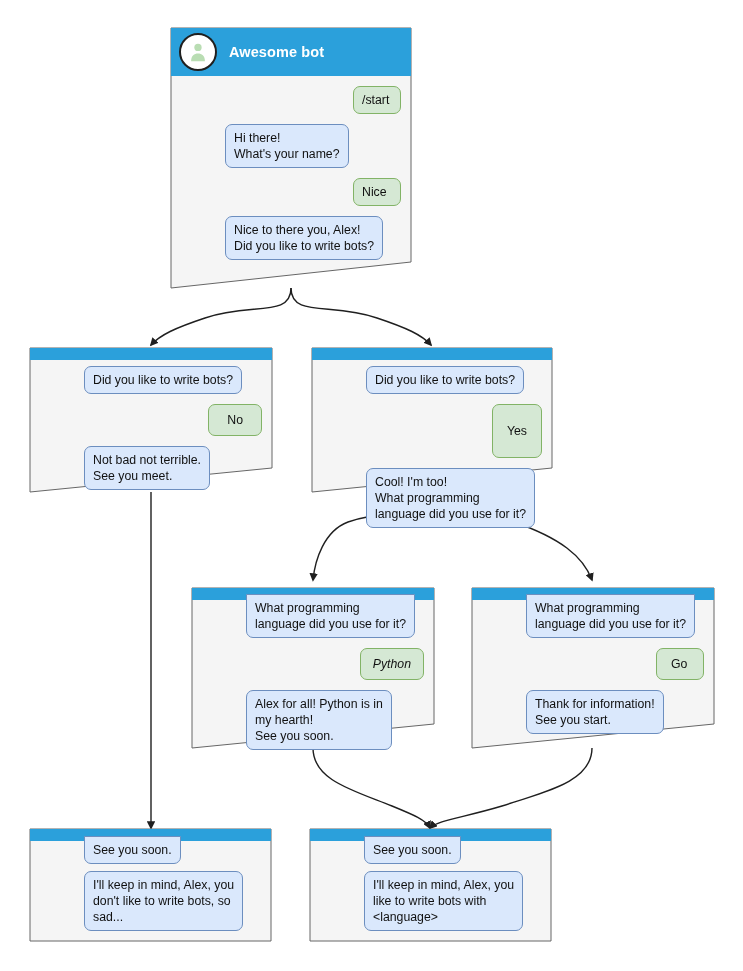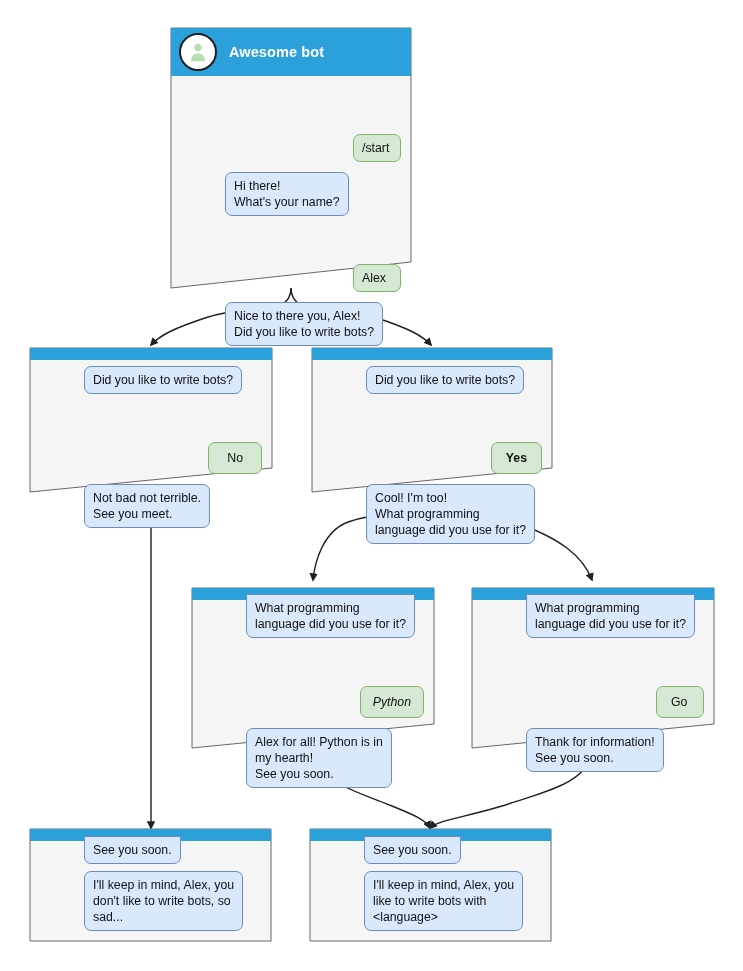--- a/index.html
+++ b/index.html
@@ -79,21 +79,21 @@
     border:1px solid #6c8ebf;
     color:#111111;
   }
   .bubble.user{
     background:#d5e8d4;
     border:1px solid #82b366;
     color:#111111;
   }
   .row{display:block;width:100%;margin-bottom:10px;}
   .row.left{text-align:left;margin-left:44px;}
-  .row.right{text-align:right;margin-top:48px;}
+  .row.right{text-align:right;}
   .row.right .bubble{text-align:left;min-width:48px;}
 
   
   .msgs.tight{padding-top:0;}
   .msgs.tight .row:first-child .bubble{
     border-top-left-radius:0;
     border-top-right-radius:0;
   }
 </style>
 </head>
@@ -134,21 +134,21 @@
             <circle cx="12" cy="7" r="4" fill="#b9ddb3"></circle>
             <path d="M4.5 22 C4.5 15.5 8 13.5 12 13.5 C16 13.5 19.5 15.5 19.5 22 Z" fill="#b9ddb3"></path>
           </svg>
         </div>
         <div class="bot-title">Awesome bot</div>
       </div>
       <div class="msgs">
         <div class="row right"><span class="bubble user">/start</span></div>
         <div class="row left"><span class="bubble bot">Hi there!
 What's your name?</span></div>
-        <div class="row right"><span class="bubble user">Alex</span></div>
+        <div class="row right"><span class="bubble user">Nice</span></div>
         <div class="row left"><span class="bubble bot">Nice to there you, Alex!
 Did you like to write bots?</span></div>
       </div>
     </div>
   </div>
 
   <div class="card" style="left:30px;top:348px;width:242px;height:144px;">
     <svg class="body-shape" viewBox="0 0 242 144" preserveAspectRatio="none">
       <polygon points="0,0 242,0 242,120 0,144" fill="#f5f5f5" stroke="#666666" stroke-width="1"></polygon>
     </svg>
@@ -164,21 +164,21 @@
   </div>
 
   <div class="card" style="left:312px;top:348px;width:240px;height:144px;">
     <svg class="body-shape" viewBox="0 0 240 144" preserveAspectRatio="none">
       <polygon points="0,0 240,0 240,120 0,144" fill="#f5f5f5" stroke="#666666" stroke-width="1"></polygon>
     </svg>
     <div class="content">
       <div class="titlebar small"></div>
       <div class="msgs" style="padding-top:6px;">
         <div class="row left"><span class="bubble bot">Did you like to write bots?</span></div>
-        <div class="row right"><span class="bubble user" style="padding:7px 14px;font-weight:bold;">Yes</span></div>
+        <div class="row right"><span class="bubble user" style="padding:18px 14px;">Yes</span></div>
         <div class="row left"><span class="bubble bot">Cool! I'm too!
 What programming
 language did you use for it?</span></div>
       </div>
     </div>
   </div>
 
   <div class="card" style="left:192px;top:588px;width:242px;height:160px;">
     <svg class="body-shape" viewBox="0 0 242 160" preserveAspectRatio="none">
       <polygon points="0,0 242,0 242,136 0,160" fill="#f5f5f5" stroke="#666666" stroke-width="1"></polygon>
@@ -200,21 +200,21 @@
     <svg class="body-shape" viewBox="0 0 242 160" preserveAspectRatio="none">
       <polygon points="0,0 242,0 242,136 0,160" fill="#f5f5f5" stroke="#666666" stroke-width="1"></polygon>
     </svg>
     <div class="content">
       <div class="titlebar small"></div>
       <div class="msgs tight" style="margin-top:-6px;">
         <div class="row left"><span class="bubble bot">What programming
 language did you use for it?</span></div>
         <div class="row right"><span class="bubble user" style="padding:7px 14px;">Go</span></div>
         <div class="row left"><span class="bubble bot">Thank for information!
-See you soon.</span></div>
+See you start.</span></div>
       </div>
     </div>
   </div>
 
   <div class="card" style="left:30px;top:829px;width:241px;height:112px;">
     <svg class="body-shape" viewBox="0 0 241 112" preserveAspectRatio="none">
       <polygon points="0,0 241,0 241,112 0,112" fill="#f5f5f5" stroke="#666666" stroke-width="1"></polygon>
     </svg>
     <div class="content">
       <div class="titlebar small"></div>

